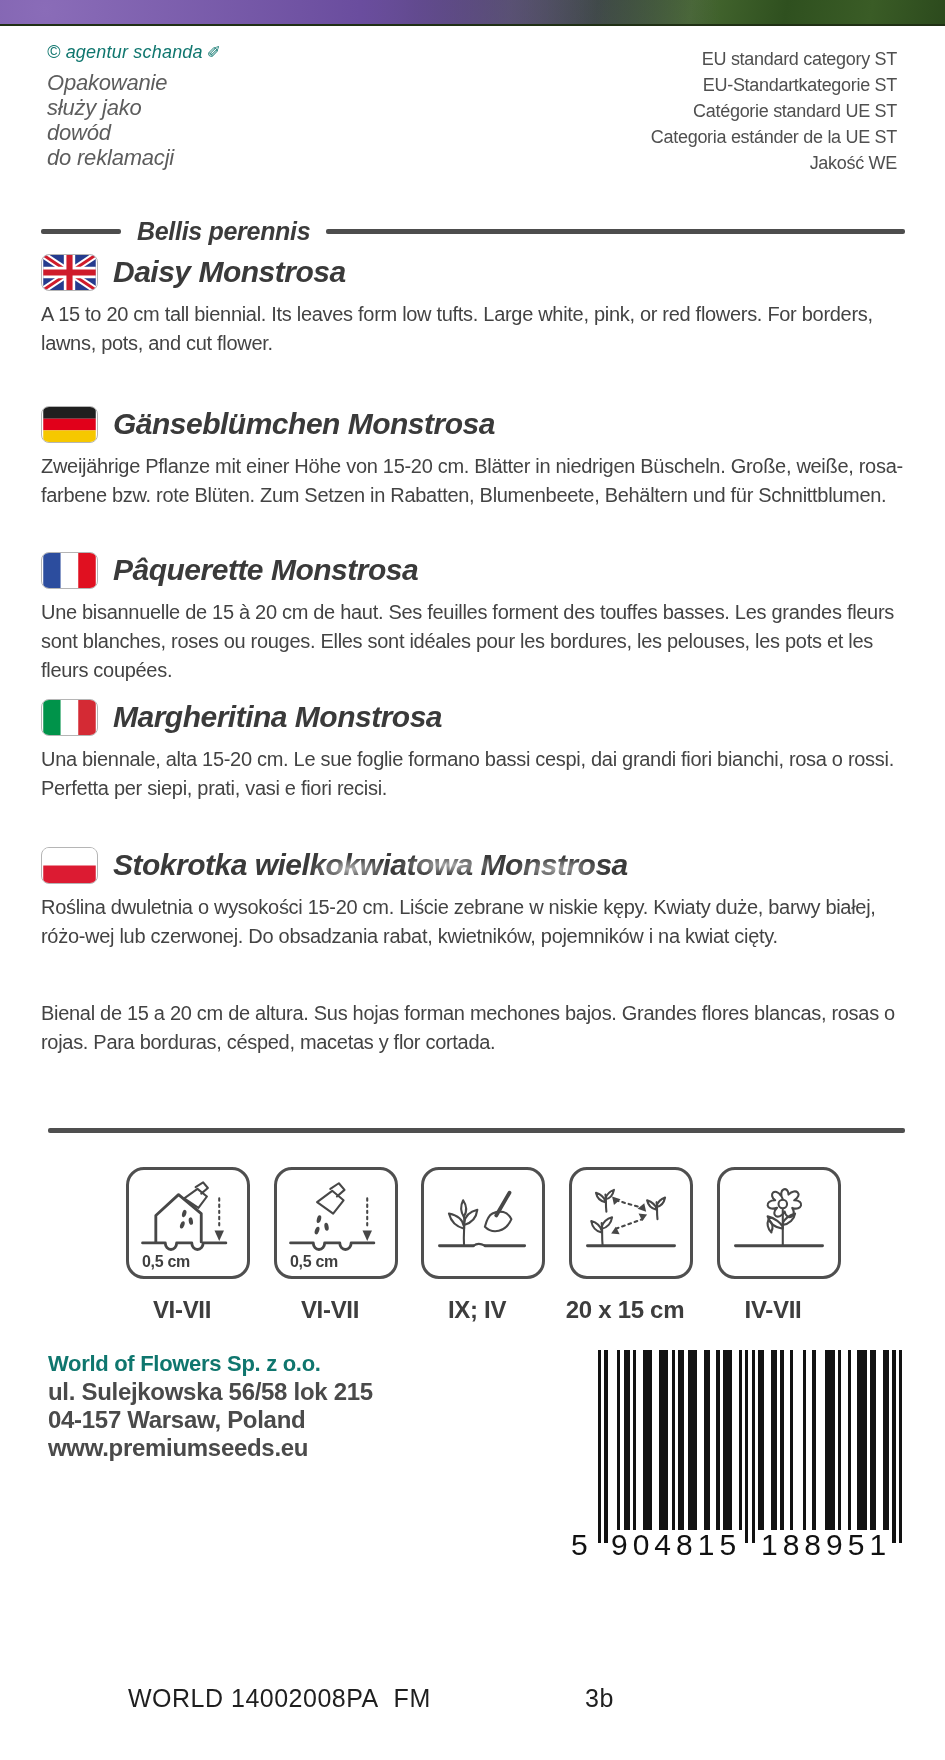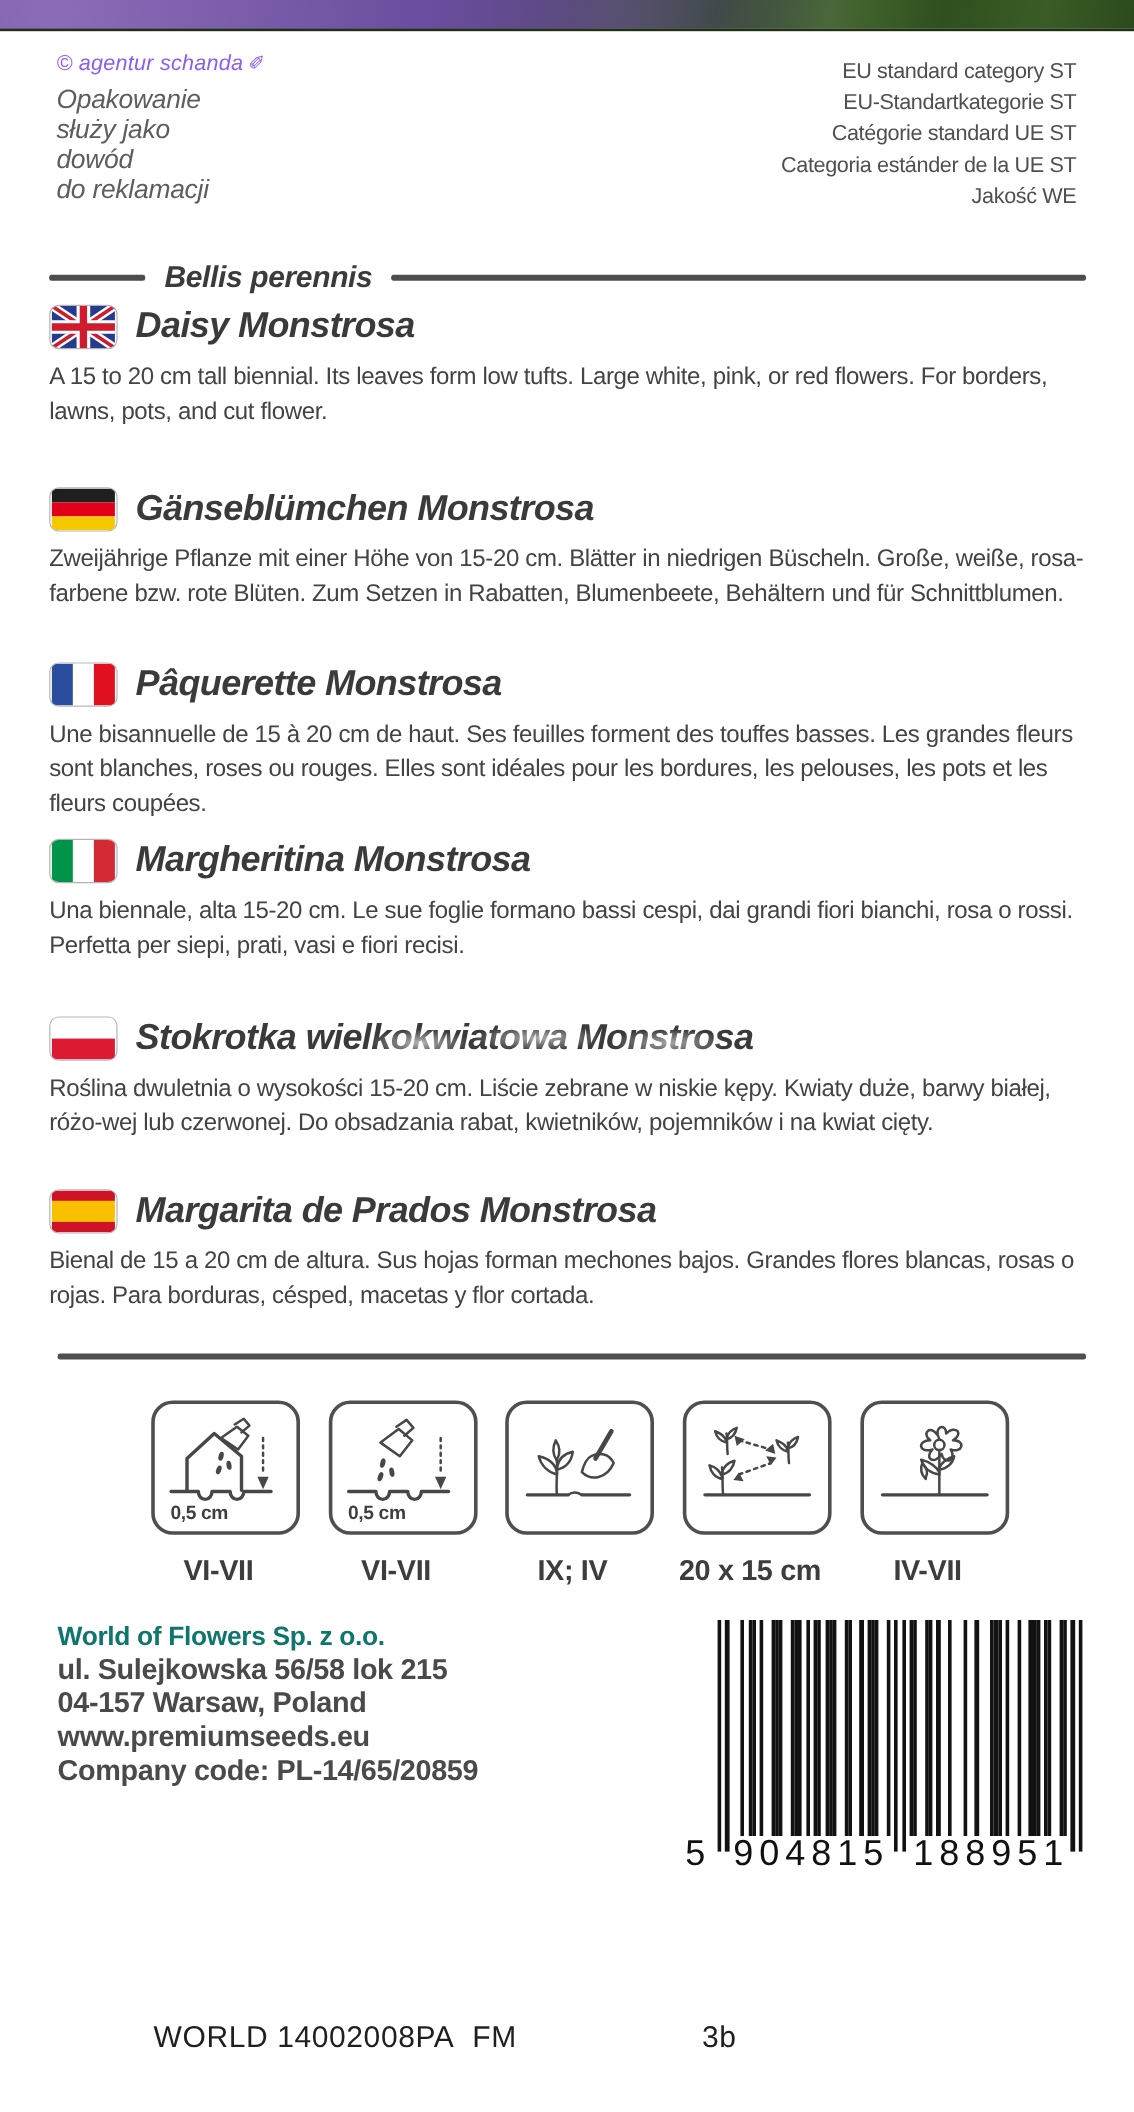--- a/index.html
+++ b/index.html
@@ -5,21 +5,21 @@
   html,body{margin:0;padding:0;background:#e8e8e8;}
   .page{position:relative;width:945px;height:1760px;background:#ffffff;margin:0 auto;overflow:hidden;
         font-family:"Liberation Sans",sans-serif;color:#3f3f3f;}
   
   .photo-strip{position:absolute;left:0;top:0;width:945px;height:24px;overflow:hidden;border-bottom:2px solid #203015;
      background:
        radial-gradient(circle at 45px 10px, #8a6cb8 0%, #6a4d9e 35%, rgba(90,60,140,0) 75%),
        radial-gradient(circle at 110px 20px, #55307d 0%, rgba(85,48,125,0) 60%),
        linear-gradient(100deg,#41361f 0%,#3c5b26 14%,#2e4c1d 24%,#4c6d33 33%,#26431a 44%,#3d5f28 54%,#2a481c 63%,#476931 73%,#2f501f 83%,#3a5c26 92%,#2c4a1d 100%);}
   
-  .credit{position:absolute;left:47px;top:42px;font-size:18px;font-style:italic;color:#8b5cf6;letter-spacing:.2px;}
+  .credit{position:absolute;left:47px;top:42px;font-size:18px;font-style:italic;color:#0f766e;letter-spacing:.2px;}
   .credit .pen{font-style:normal;font-size:17px;margin-left:4px;}
   .claim{position:absolute;left:47px;top:70px;font-size:22px;font-style:italic;color:#5d5d5d;line-height:25px;letter-spacing:-.2px;}
   .eu-cat{position:absolute;right:48px;top:46px;text-align:right;font-size:18px;color:#4f4f4f;line-height:26px;letter-spacing:-.3px;}
   
   .species-row{position:absolute;left:41px;top:216px;width:864px;height:30px;display:flex;align-items:center;gap:16px;}
   .species-row .rule{height:5px;background:#4d4d4d;border-radius:2px;}
   .species-row .rule.short{width:80px;}
   .species-row .rule.long{flex:1;}
   .species-name{font-size:25px;font-weight:bold;font-style:italic;color:#3b3b3b;letter-spacing:-.3px;white-space:nowrap;}
   
@@ -159,30 +159,20 @@
             <rect width="60" height="20" y="20" fill="#dc1b32"></rect>
           </svg>
       </div>
       <h2 class="sec-title">Stokrotka wielkokwiatowa Monstrosa</h2>
     </div>
     <p class="sec-body">Roślina dwuletnia o wysokości 15-20 cm. Liście zebrane w niskie kępy. Kwiaty duże, barwy białej, różo-wej lub czerwonej. Do obsadzania rabat, kwietników, pojemników i na kwiat cięty.</p>
   </div>
   <div class="watermark"></div>
 
   <div class="section" style="top:990px">
-    <div class="sec-head">
-      <div class="flag">
-        <svg viewBox="0 0 60 40">
-            <rect width="60" height="10" y="0" fill="#cf1225"></rect>
-            <rect width="60" height="20" y="10" fill="#f9c000"></rect>
-            <rect width="60" height="10" y="30" fill="#cf1225"></rect>
-          </svg>
-      </div>
-      <h2 class="sec-title">Margarita de Prados Monstrosa</h2>
-    </div>
     <p class="sec-body">Bienal de 15 a 20 cm de altura. Sus hojas forman mechones bajos. Grandes flores blancas, rosas o rojas. Para borduras, césped, macetas y flor cortada.</p>
   </div>
 
   <div class="pre-icons-rule"></div>
 
   <div class="picto" style="left:126px">
     <div class="picto-box">
       <svg viewBox="0 0 112 112">
         <path class="lineart" d="M22,76 L22,48 L46,26 L70,46 L70,76"></path>
         <g class="lineart-thin">
@@ -281,21 +271,20 @@
       </svg>
     </div>
     <div class="picto-label">IV-VII</div>
   </div>
 
   <div class="producer">
     <div class="p-name">World of Flowers Sp. z o.o.</div>
     <div class="p-line">ul. Sulejkowska 56/58 lok 215</div>
     <div class="p-line">04-157 Warsaw, Poland</div>
     <div class="p-line">www.premiumseeds.eu</div>
-    <div class="p-line">Company code: PL-14/65/20859</div>
   </div>
 
   <div class="barcode">
     <div id="barcode-bars">
         <div class="bc-bar" style="left: 0px; width: 3.2px; height: 193px;"></div>
         <div class="bc-bar" style="left: 6.4px; width: 3.2px; height: 193px;"></div>
         <div class="bc-bar" style="left: 19.2px; width: 3.2px; height: 180px;"></div>
         <div class="bc-bar" style="left: 25.6px; width: 3.2px; height: 180px;"></div>
         <div class="bc-bar" style="left: 28.8px; width: 3.2px; height: 180px;"></div>
         <div class="bc-bar" style="left: 35.2px; width: 3.2px; height: 180px;"></div>

